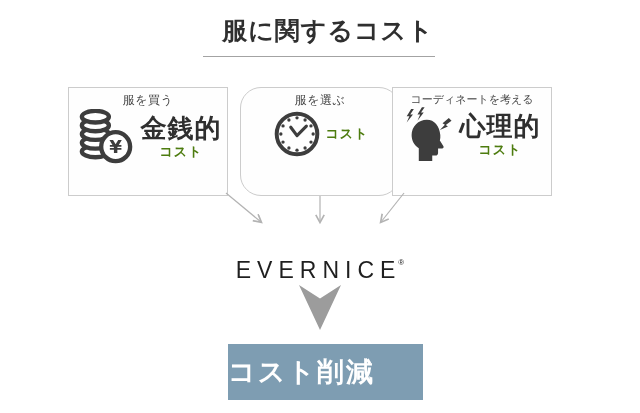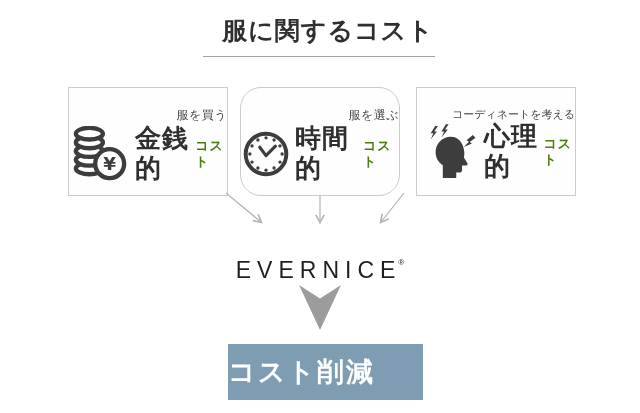--- a/index.html
+++ b/index.html
@@ -17,32 +17,32 @@
     background:#a3a3a3;
   }
 
   
   .cost-box{
     position:absolute;top:87px;width:160px;height:109px;
     border:1px solid #cccccc;background:#fefefe;box-sizing:border-box;
   }
   .cost-box.b1{left:68px;}
   .cost-box.b2{left:240px;border-radius:21px;}
-  .cost-box.b3{left:416px;padding-left:11px;}
+  .cost-box.b3{left:392px;}
   .box-label{
-    margin-top:19px;text-align:right;
+    margin-top:4px;text-align:center;
     font-size:12px;color:#454545;letter-spacing:0.5px;
   }
   .cost-box.b3 .box-label{font-size:11px;letter-spacing:0;}
   .box-main{
     display:flex;flex-direction:row;align-items:center;justify-content:center;
     margin-top:0px;gap:4px;
   }
   .box-icon{flex:0 0 auto;display:block;}
-  .box-text-col{display:flex;flex-direction:row;align-items:center;}
+  .box-text-col{display:flex;flex-direction:column;align-items:center;}
   .box-main-text{font-size:26px;font-weight:bold;color:#2f2f2f;letter-spacing:1px;line-height:1.15;}
   .box-sub-text{font-size:13px;font-weight:bold;color:#4d7c0f;letter-spacing:1px;line-height:1.2;}
 
   
   .converge-arrows{position:absolute;left:200px;top:188px;}
 
   
   .brand-logo{
     position:absolute;top:257px;left:0;width:100%;text-align:center;
     font-size:23px;color:#1f1f1f;letter-spacing:6px;font-weight:normal;
@@ -111,21 +111,20 @@
           <circle cx="24" cy="39.5" r="1.6"></circle>
             <circle cx="16.25" cy="37.42" r="1.6"></circle>
           <circle cx="10.58" cy="31.75" r="1.6"></circle>
             <circle cx="8.5" cy="24" r="1.6"></circle>
           <circle cx="10.58" cy="16.25" r="1.6"></circle>
             <circle cx="16.25" cy="10.58" r="1.6"></circle>
         </g>
         <path d="M24,25.5 L18,17.5 M24,25.5 L33,16.5" fill="none" stroke="#3d3d3d" stroke-width="3" stroke-linecap="round"></path>
       </svg>
       <div class="box-text-col">
-        <div class="box-main-text">時間的</div>
         <div class="box-sub-text">コスト</div>
       </div>
     </div>
   </div>
 
   <div class="cost-box b3">
     <div class="box-label">コーディネートを考える</div>
     <div class="box-main">
       <svg class="box-icon" width="52" height="56" viewBox="0 0 58 62">
         <g class="icon-dark">

